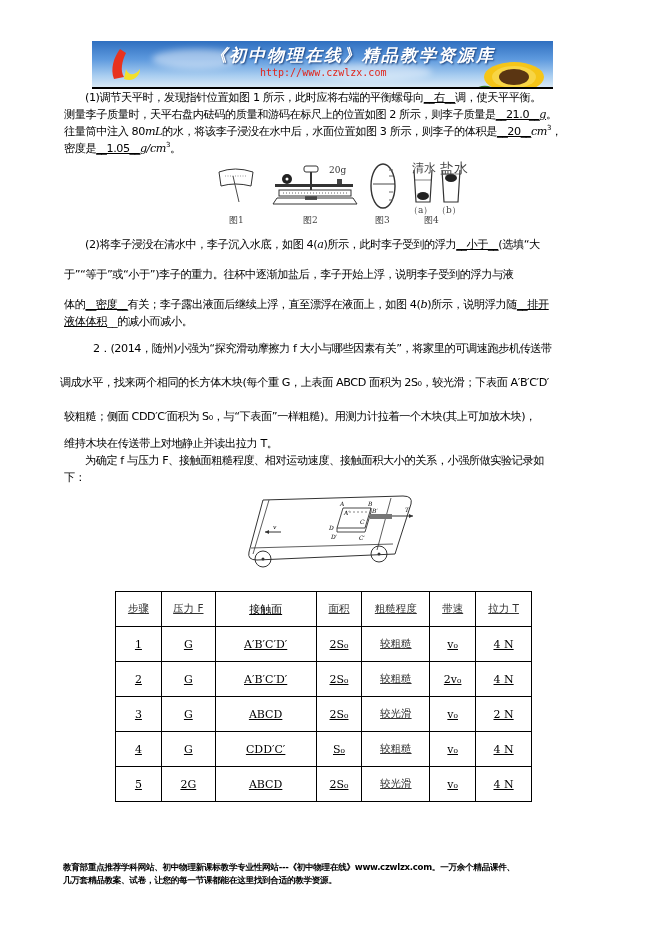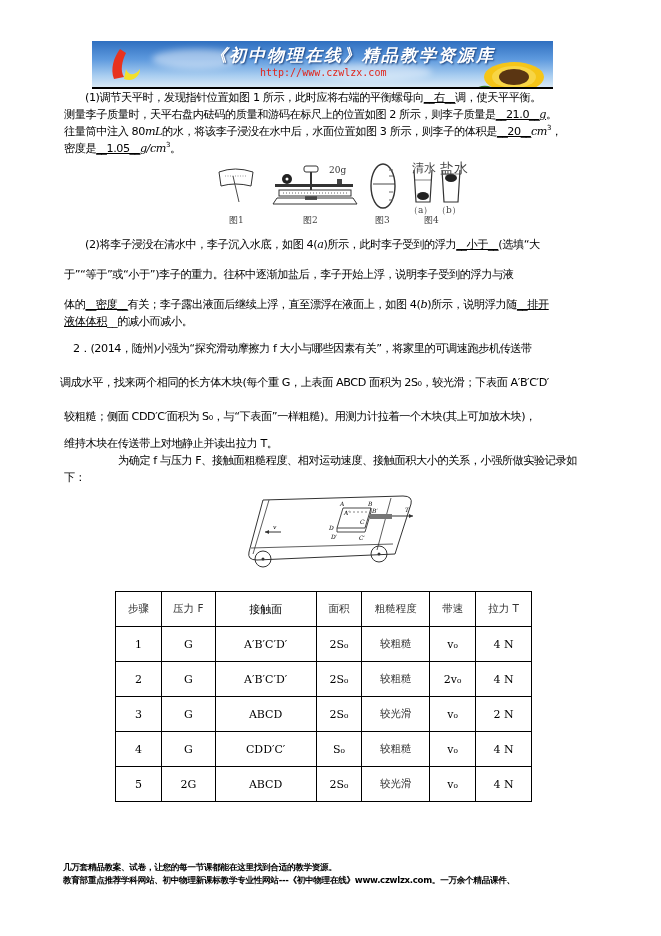--- a/index.html
+++ b/index.html
@@ -36,21 +36,21 @@
     .figs { position: absolute; left: 205px; top: 162px; width: 290px; height: 66px; }
     .figlabel { position: absolute; font-size: 9px; color: #444; font-family: "DejaVu Serif", serif; }
 
     .belt { position: absolute; left: 243px; top: 488px; width: 175px; height: 80px; }
 
     table.exp {
       position: absolute; left: 115px; top: 591px; width: 417px;
       border-collapse: collapse; font-size: 11px; font-family: "DejaVu Serif", serif;
     }
     table.exp td {
-      border: 1px solid #000; height: 35px; text-align: center; vertical-align: middle; padding: 0;
+      border: 1px solid #000; height: 35px; text-align: center; vertical-align: middle; padding: 0; text-decoration: underline;
     }
     table.exp td.cjk { font-family: "DejaVu Sans", sans-serif; font-size: 10.5px; color: #333; }
 
     .footer { position: absolute; left: 63px; top: 861px; font-size: 8.6px; line-height: 13px; white-space: nowrap; font-family: "DejaVu Sans", sans-serif; font-weight: bold; letter-spacing: -0.3px; }
   </style>
 </head>
 <body>
 
 <div class="banner">
   <div class="cloud" style="left:60px;top:8px;width:90px;height:20px;"></div>
@@ -140,25 +140,25 @@
   <span>(2)将李子浸没在清水中，李子沉入水底，如图 4(</span><span class="i">a</span><span>)所示，此时李子受到的浮力</span><span class="u">__小于__</span><span>(选填“大</span>
 </div>
 <div class="p" style="left:64px;top:267px;">于”“等于”或“小于”)李子的重力。往杯中逐渐加盐后，李子开始上浮，说明李子受到的浮力与液</div>
 <div class="p" style="left:64px;top:297px;">
   <span>体的</span><span class="u">__密度__</span><span>有关；李子露出液面后继续上浮，直至漂浮在液面上，如图 4(</span><span class="i">b</span><span>)所示，说明浮力随</span><span class="u">__排开</span>
 </div>
 <div class="p" style="left:64px;top:314px;">
   <span class="u">液体体积</span><span>__的减小而减小。</span>
 </div>
 
-<div class="p" style="left:73px;top:341px;">2．(2014，随州)小强为“探究滑动摩擦力 f 大小与哪些因素有关”，将家里的可调速跑步机传送带</div>
+<div class="p" style="left:93px;top:341px;">2．(2014，随州)小强为“探究滑动摩擦力 f 大小与哪些因素有关”，将家里的可调速跑步机传送带</div>
 <div class="p" style="left:60px;top:375px;">调成水平，找来两个相同的长方体木块(每个重 G，上表面 ABCD 面积为 2S₀，较光滑；下表面 A′B′C′D′</div>
 <div class="p" style="left:64px;top:409px;">较粗糙；侧面 CDD′C′面积为 S₀，与“下表面”一样粗糙)。用测力计拉着一个木块(其上可加放木块)，</div>
 <div class="p" style="left:64px;top:436px;">维持木块在传送带上对地静止并读出拉力 T。</div>
-<div class="p" style="left:85px;top:453px;margin-left:33px;">为确定 f 与压力 F、接触面粗糙程度、相对运动速度、接触面积大小的关系，小强所做实验记录如</div>
+<div class="p" style="left:85px;top:453px;">为确定 f 与压力 F、接触面粗糙程度、相对运动速度、接触面积大小的关系，小强所做实验记录如</div>
 <div class="p" style="left:64px;top:470px;">下：</div>
 
 <svg class="belt" viewBox="0 0 175 80">
   <path d="M20 12 L160 8 Q170 8 168 16 L152 66 L14 72 Q4 72 6 64 Z" fill="none" stroke="#333" stroke-width="1"></path>
   <line x1="26" y1="12" x2="10" y2="66" stroke="#333" stroke-width="0.8"></line>
   <line x1="148" y1="10" x2="134" y2="62" stroke="#333" stroke-width="0.8"></line>
   <line x1="8" y1="60" x2="150" y2="56" stroke="#333" stroke-width="0.8"></line>
   <circle cx="20" cy="71" r="8" fill="none" stroke="#333"></circle>
   <circle cx="20" cy="71" r="1.5" fill="#333"></circle>
   <circle cx="136" cy="66" r="8" fill="none" stroke="#333"></circle>
@@ -245,15 +245,15 @@
         <td>ABCD</td>
         <td>2S₀</td>
         <td class="cjk">较光滑</td>
         <td>v₀</td>
         <td style="font-style: normal;">4 N</td>
       </tr>
     </tbody>
 </table>
 
 <div class="footer">
+  <div>教育部重点推荐学科网站、初中物理新课标教学专业性网站---《初中物理在线》www.czwlzx.com。一万余个精品课件、</div>
   <div>几万套精品教案、试卷，让您的每一节课都能在这里找到合适的教学资源。</div>
-  <div>教育部重点推荐学科网站、初中物理新课标教学专业性网站---《初中物理在线》www.czwlzx.com。一万余个精品课件、</div>
 </div>
 
 </body></html>

